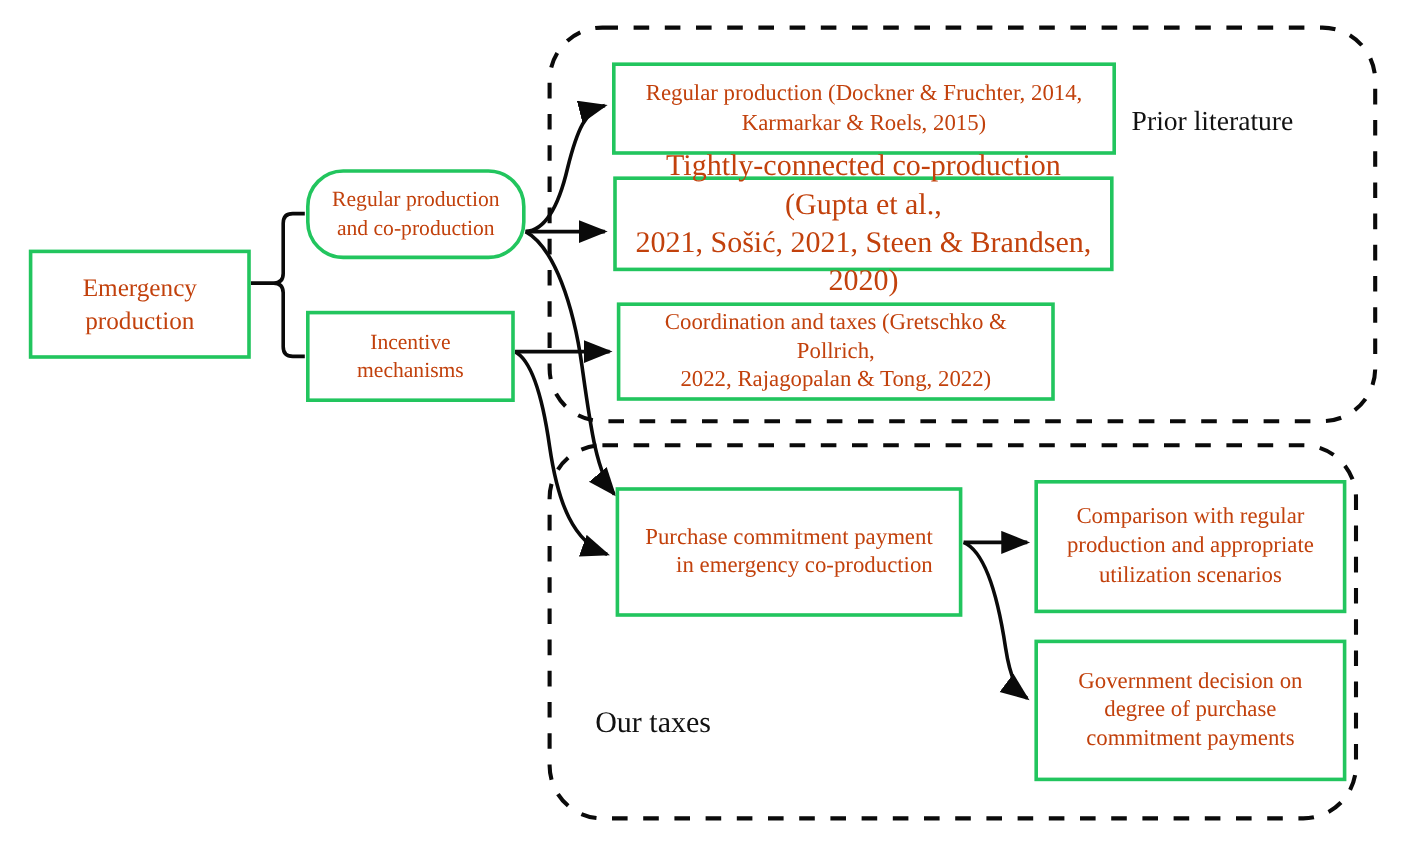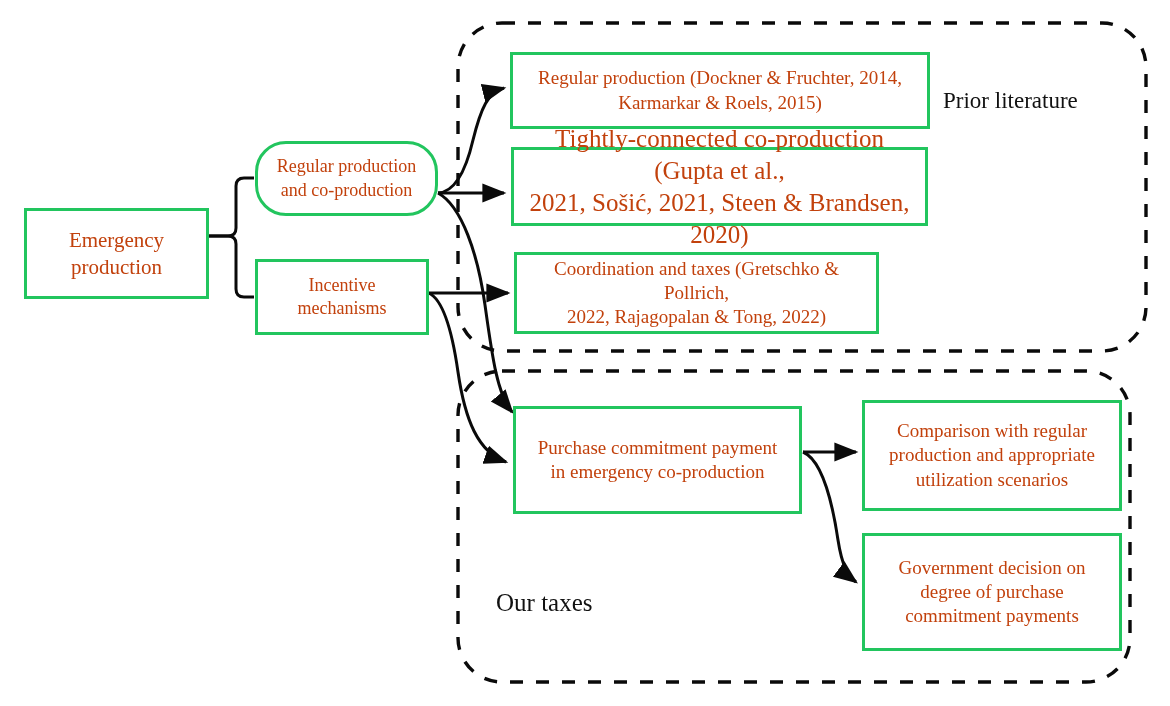--- a/index.html
+++ b/index.html
@@ -51,21 +51,21 @@
     white-space: nowrap;
   }
 
   
   #node-emergency       { left: 24px;  top: 190px; width: 185px; height: 91px;  font-size: 21px; margin-top: 18px; }
   #node-regular         { left: 255px; top: 141px; width: 183px; height: 75px;  font-size: 18px; border-radius: 31px; }
   #node-incentive       { left: 255px; top: 259px; width: 174px; height: 76px;  font-size: 18px; }
   #node-lit-regular     { left: 510px; top: 52px;  width: 420px; height: 77px;  font-size: 19px; }
   #node-lit-tight       { left: 511px; top: 147px; width: 417px; height: 79px;  font-size: 25px; }
   #node-lit-coord       { left: 514px; top: 252px; width: 365px; height: 82px;  font-size: 19px; }
-  #node-purchase        { left: 513px; top: 406px; width: 289px; height: 108px; font-size: 19px; }
+  #node-purchase        { left: 513px; top: 406px; width: 289px; height: 108px; font-size: 19px; text-align: right; }
   #node-comparison      { left: 862px; top: 400px; width: 260px; height: 111px; font-size: 19px; }
   #node-government      { left: 862px; top: 533px; width: 260px; height: 118px; font-size: 19px; }
 
   #label-prior-literature { left: 943px; top: 88px;  font-size: 23px; }
   #label-our-study        { left: 496px; top: 589px; font-size: 25px; }
 </style>
 </head>
 <body>
 
 <div id="diagram-root">

